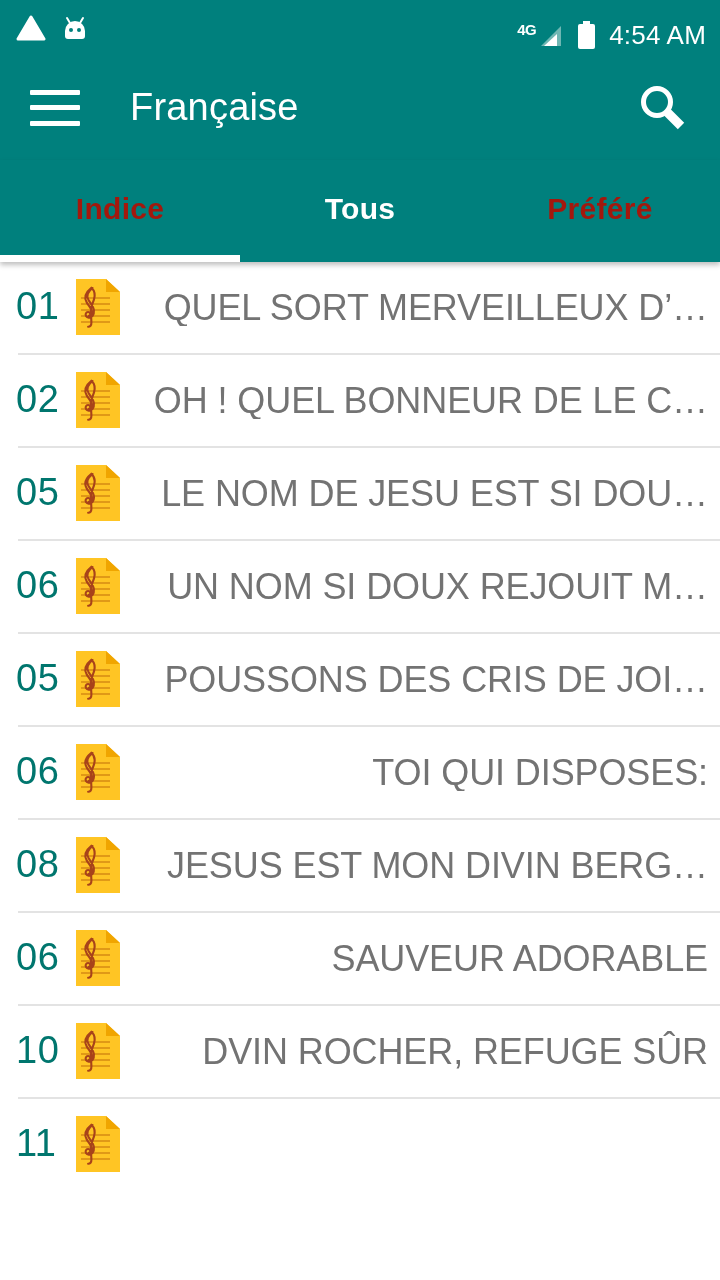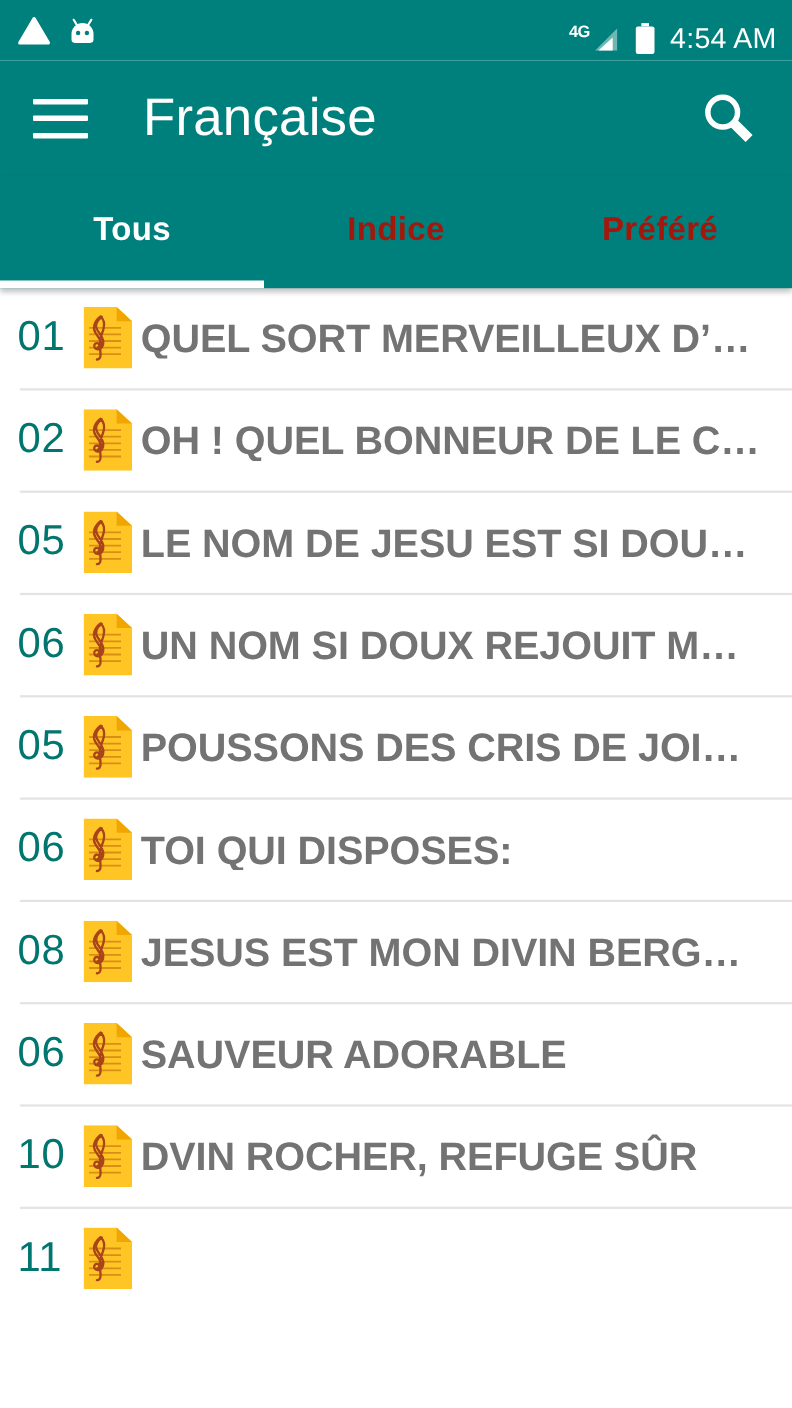--- a/index.html
+++ b/index.html
@@ -30,21 +30,21 @@
 
   
   .appbar{
     height:105px; flex:0 0 105px; background:#00807d;
     display:flex; align-items:center; padding:0 26px 0 30px;
     position:relative;
   }
   .hamburger{ width:50px; height:36px; display:flex; flex-direction:column; justify-content:space-between; cursor:pointer; }
   .hamburger span{ display:block; height:5px; background:#fff; border-radius:1px; width:100%; }
   .appbar-title{
-    color:#fff; font-size:48px; font-weight:400; margin-left:50px;
+    color:#fff; font-size:38px; font-weight:400; margin-left:50px;
     letter-spacing:0.2px; white-space:nowrap;
   }
   .appbar-spacer{ flex:1; }
   .search-btn{ width:62px; height:62px; display:flex; align-items:center; justify-content:center; cursor:pointer; }
   .search-icon{ width:54px; height:54px; display:block; }
 
   
   .tabbar{
     height:102px; flex:0 0 102px; background:#00807d;
     display:flex; position:relative;
@@ -71,24 +71,25 @@
     height:93px; display:flex; align-items:center;
     padding:0 12px 4px 16px; position:relative;
   }
   .row-num{
     color:#00766e; font-size:38px; font-weight:400;
     min-width:56px; letter-spacing:0.5px;
     flex:0 0 auto;
   }
   .note-icon{ width:44px; height:56px; display:block; flex:0 0 auto; margin:0 8px 0 4px; }
   .row-title{
-    color:#737373; font-size:36px; font-weight:bold;
+    color:#737373; font-size:36px; font-weight:normal;
     white-space:nowrap; overflow:hidden; text-overflow:clip;
     letter-spacing:-0.1px; flex:1 1 auto; line-height:1.05;
     padding-top:2px;
+    text-align:right;
   }
   .divider{
     position:absolute; left:18px; right:0; bottom:0;
     height:2px; background:#e3e3e3;
   }
   .row.partial{ overflow:hidden; }
 </style>
 </head>
 <body>
 
@@ -134,22 +135,22 @@
     <div class="appbar-spacer"></div>
     <div class="search-btn">
       <svg class="search-icon" viewBox="0 0 54 54">
         <circle cx="21" cy="21" r="13.5" fill="none" stroke="#ffffff" stroke-width="5"></circle>
         <path d="M31 31 L45 45" stroke="#ffffff" stroke-width="9" stroke-linecap="butt"></path>
       </svg>
     </div>
   </div>
 
   <div class="tabbar">
+    <div class="tab inactive">Indice</div>
     <div class="tab active">Tous</div>
-    <div class="tab inactive">Indice</div>
     <div class="tab inactive">Préféré</div>
     <div class="tab-indicator"></div>
   </div>
 
   <div class="list" id="list">
       <div class="row">
         <div class="row-num">01</div>
   <svg class="note-icon" viewBox="0 0 44 56">
     <path d="M0 0 H30 L44 13 V56 H0 Z" fill="#ffc524"></path>
     <path d="M30 0 L44 13 H30 Z" fill="#f0a500"></path>

